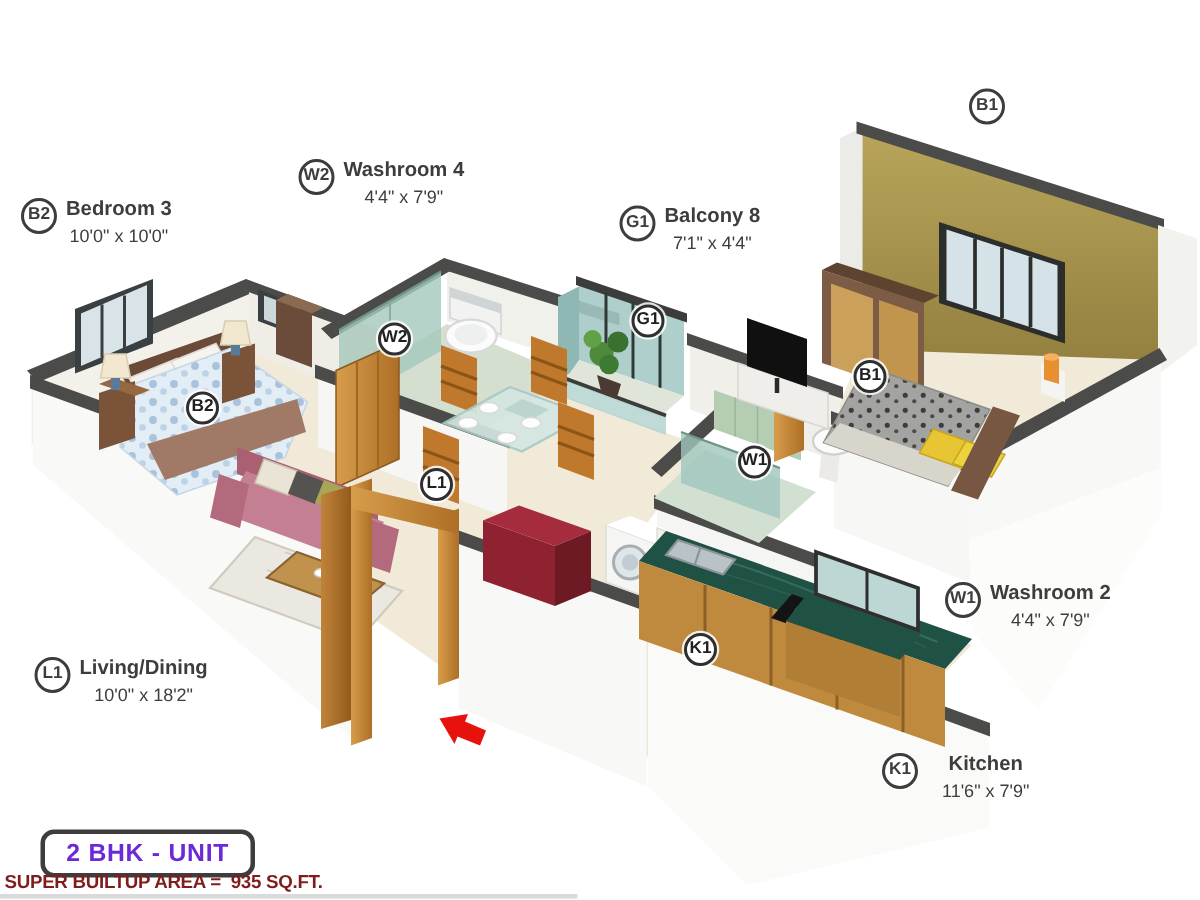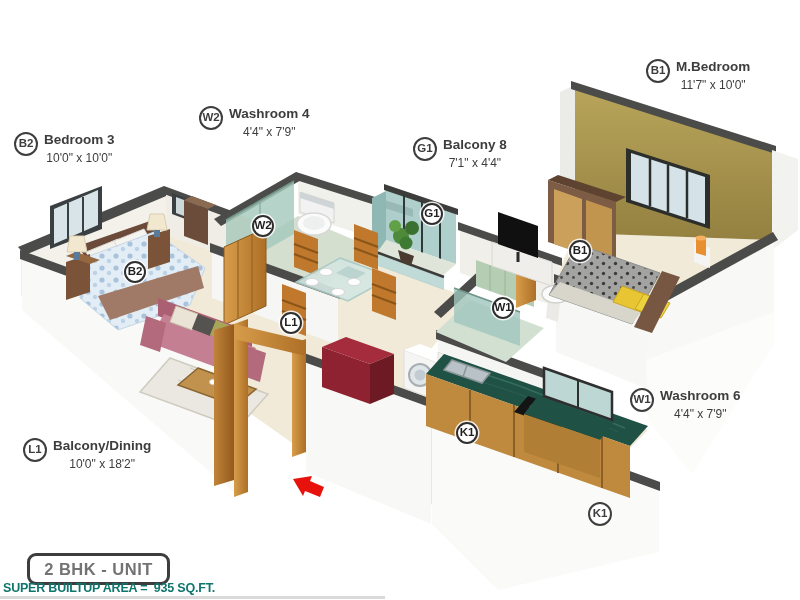--- a/index.html
+++ b/index.html
@@ -13,23 +13,23 @@
          text-align:center;flex:0 0 auto;}
   .callout .txt{display:inline-block;text-align:center;margin-top:-2px;}
   .label-name{font-size:13.5px;font-weight:bold;white-space:nowrap;line-height:15px;}
   .label-dims{font-size:12px;font-weight:normal;white-space:nowrap;line-height:14px;color:#3d3d3d;}
   
   .plan-badge{position:absolute;box-sizing:border-box;width:22px;height:22px;border:2.5px solid #2f2f2f;
               border-radius:50%;background:#ffffff;color:#1f1f1f;font-weight:bold;font-size:11.5px;
               line-height:17px;text-align:center;box-shadow:0 0 0 1.5px rgba(255,255,255,.85);}
   
   .unit-box{position:absolute;left:27px;top:553px;width:137px;height:26px;border:3.5px solid #3d3d3d;
-            border-radius:9px;background:#ffffff;color:#737373;font-weight:bold;font-size:16.5px;
+            border-radius:9px;background:#ffffff;color:#6d28d9;font-weight:bold;font-size:16.5px;
             text-align:center;line-height:26px;letter-spacing:.5px;}
-  .area-line{position:absolute;left:3px;top:581px;color:#0f766e;font-weight:bold;font-size:12.5px;
+  .area-line{position:absolute;left:3px;top:581px;color:#7f1d1d;font-weight:bold;font-size:12.5px;
              white-space:pre;letter-spacing:-0.2px;}
   .cropped-line{position:absolute;left:0;top:596px;width:385px;height:3px;background:#bcbcbc;opacity:.55;}
 </style>
 </head>
 <body>
 
 <div class="stage">
 
 <svg class="render" width="800" height="600" viewBox="0 0 800 600">
   <defs>
@@ -308,33 +308,33 @@
     <span class="txt"><span class="label-name">Washroom 4</span><br>
     <span class="label-dims">4'4" x 7'9"</span></span>
   </div>
   <div class="callout" style="left:413px;top:137px;">
     <span class="badge">G1</span>
     <span class="txt"><span class="label-name">Balcony 8</span><br>
     <span class="label-dims">7'1" x 4'4"</span></span>
   </div>
   <div class="callout" style="left:646px;top:59px;">
     <span class="badge">B1</span>
-    <span class="txt"><span class="label-name">M.Bedroom</span><br>
-    <span class="label-dims">11'7" x 10'0"</span></span>
   </div>
   <div class="callout" style="left:630px;top:388px;">
     <span class="badge">W1</span>
-    <span class="txt"><span class="label-name">Washroom 6</span><br>
+    <span class="txt"><span class="label-name">Washroom 2</span><br>
     <span class="label-dims">4'4" x 7'9"</span></span>
   </div>
   <div class="callout" style="left:588px;top:502px;">
     <span class="badge">K1</span>
+    <span class="txt" style="margin-left:10px;"><span class="label-name">Kitchen</span><br>
+    <span class="label-dims">11'6" x 7'9"</span></span>
   </div>
   <div class="callout" style="left:23px;top:438px;">
     <span class="badge">L1</span>
-    <span class="txt"><span class="label-name">Balcony/Dining</span><br>
+    <span class="txt"><span class="label-name">Living/Dining</span><br>
     <span class="label-dims">10'0" x 18'2"</span></span>
   </div>
 
   <div class="unit-box">2 BHK - UNIT</div>
   <div class="area-line">SUPER BUILTUP AREA =  935 SQ.FT.</div>
   <div class="cropped-line"></div>
 </div>
 
 </body></html>

